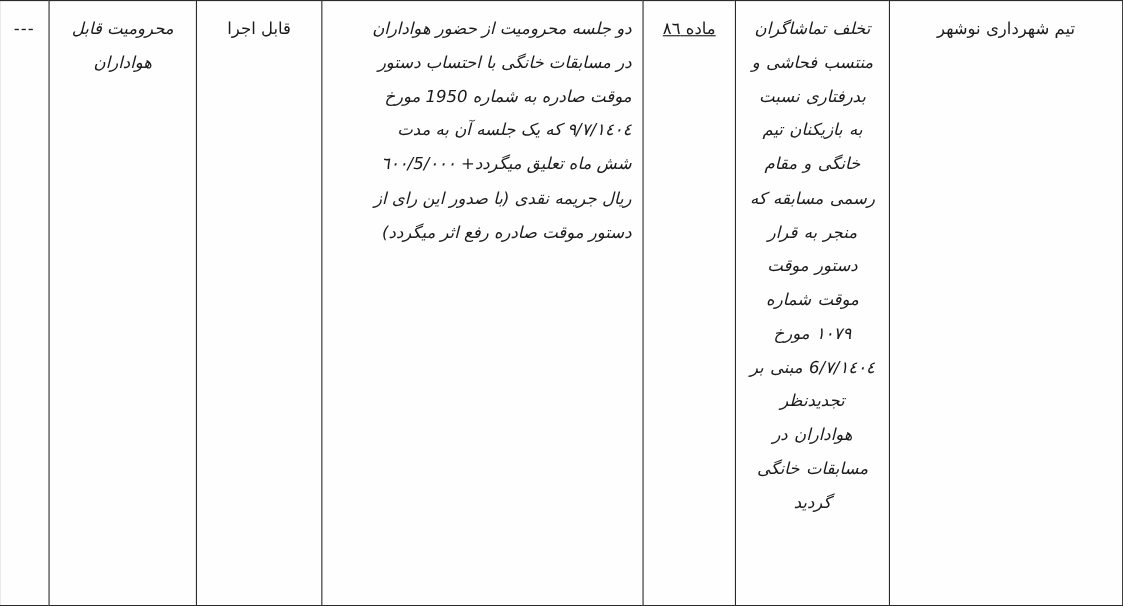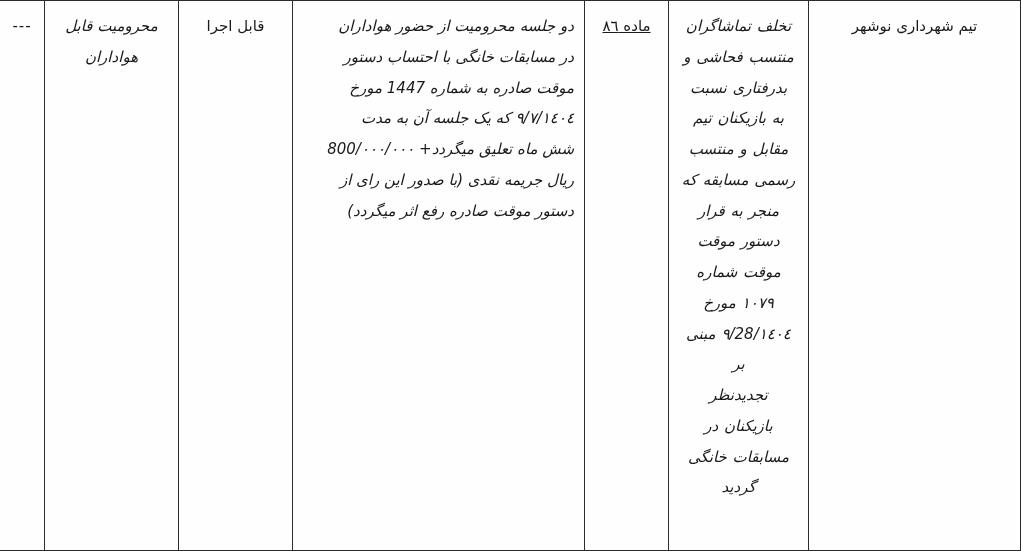--- a/index.html
+++ b/index.html
@@ -109,43 +109,43 @@
       <tr>
         <td class="team-cell">
           <span>تیم شهرداری نوشهر</span>
         </td>
 
         <td class="offense-cell">
           <span class="offense-line">تخلف تماشاگران</span>
           <span class="offense-line">منتسب فحاشی و</span>
           <span class="offense-line">بدرفتاری نسبت</span>
           <span class="offense-line">به بازیکنان تیم</span>
-          <span class="offense-line">مقابل و منتسب</span>
+          <span class="offense-line">خانگی و مقام</span>
           <span class="offense-line">رسمی مسابقه که</span>
           <span class="offense-line">منجر به قرار</span>
           <span class="offense-line">دستور موقت</span>
           <span class="offense-line">موقت شماره</span>
           <span class="offense-line">۱۰۷۹ مورخ</span>
-          <span class="offense-line">۱٤۰٤/۹/28 مبنی بر</span>
+          <span class="offense-line">۱٤۰٤/6/۷ مبنی بر</span>
           <span class="offense-line">تجدیدنظر</span>
-          <span class="offense-line">بازیکنان در</span>
+          <span class="offense-line">هواداران در</span>
           <span class="offense-line">مسابقات خانگی</span>
           <span class="offense-line">گردید</span>
         </td>
 
         <td class="article-cell">
           <span>ماده ۸٦</span>
         </td>
 
         <td class="verdict-cell">
           <span class="offense-line">دو جلسه محرومیت از حضور هواداران</span>
           <span class="offense-line">در مسابقات خانگی با احتساب دستور</span>
-          <span class="offense-line">موقت صادره به شماره 1447 مورخ</span>
+          <span class="offense-line">موقت صادره به شماره 1950 مورخ</span>
           <span class="offense-line">۱٤۰٤/۹/۷ که یک جلسه آن به مدت</span>
-          <span class="offense-line">شش ماه تعلیق میگردد+ 800/۰۰۰/۰۰۰</span>
+          <span class="offense-line">شش ماه تعلیق میگردد+ ٦۰۰/5/۰۰۰</span>
           <span class="offense-line">ریال جریمه نقدی (با صدور این رای از</span>
           <span class="offense-line">دستور موقت صادره رفع اثر میگردد)</span>
         </td>
 
         <td class="exec-cell">
           <span>قابل اجرا</span>
         </td>
 
         <td class="appeal-cell">
           <span class="offense-line">محرومیت قابل</span>

